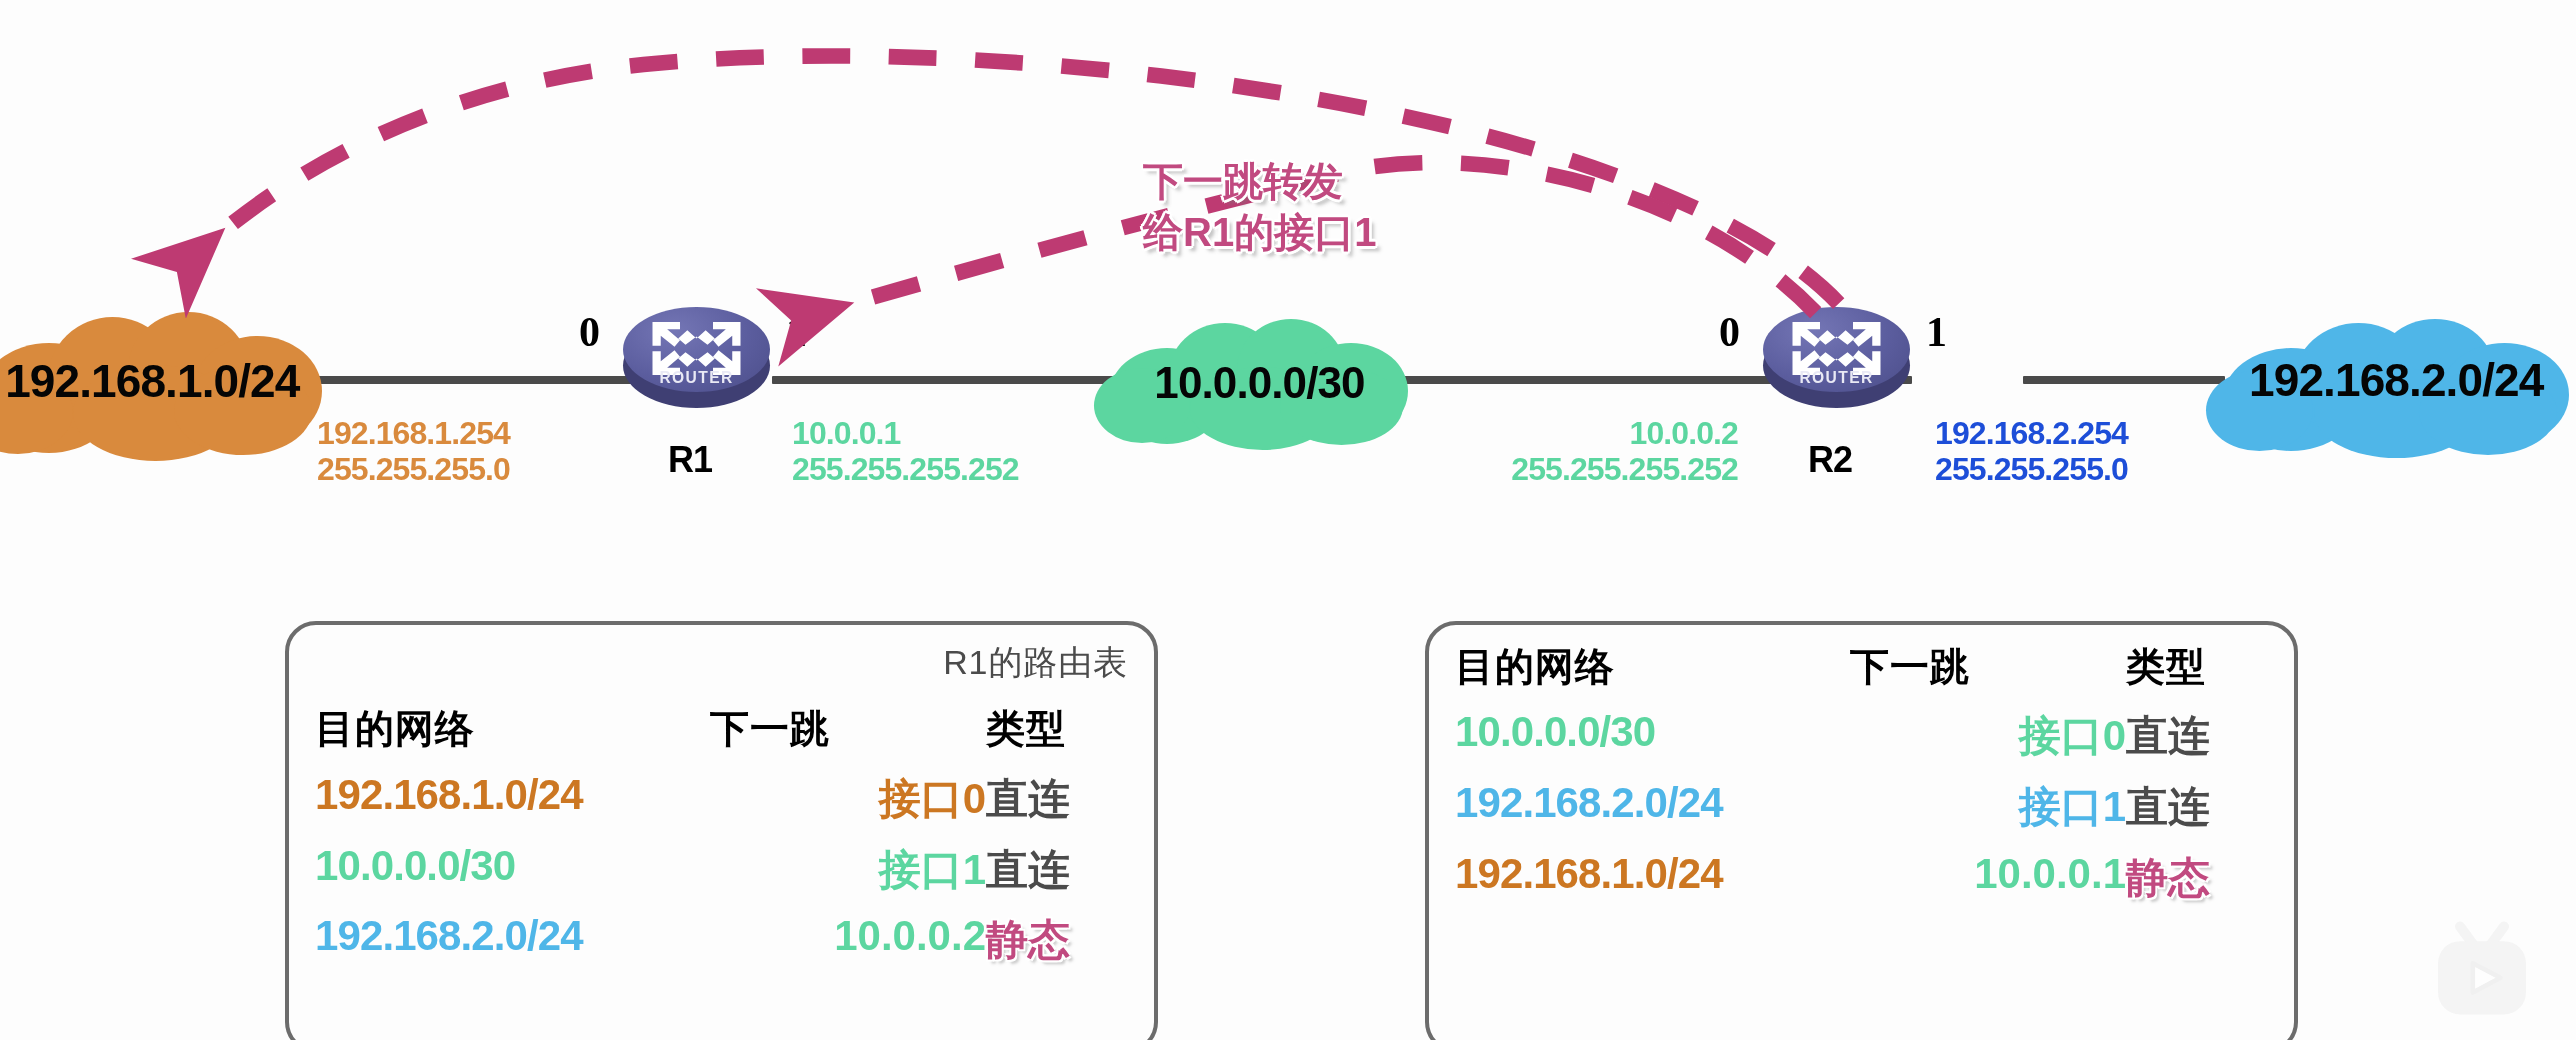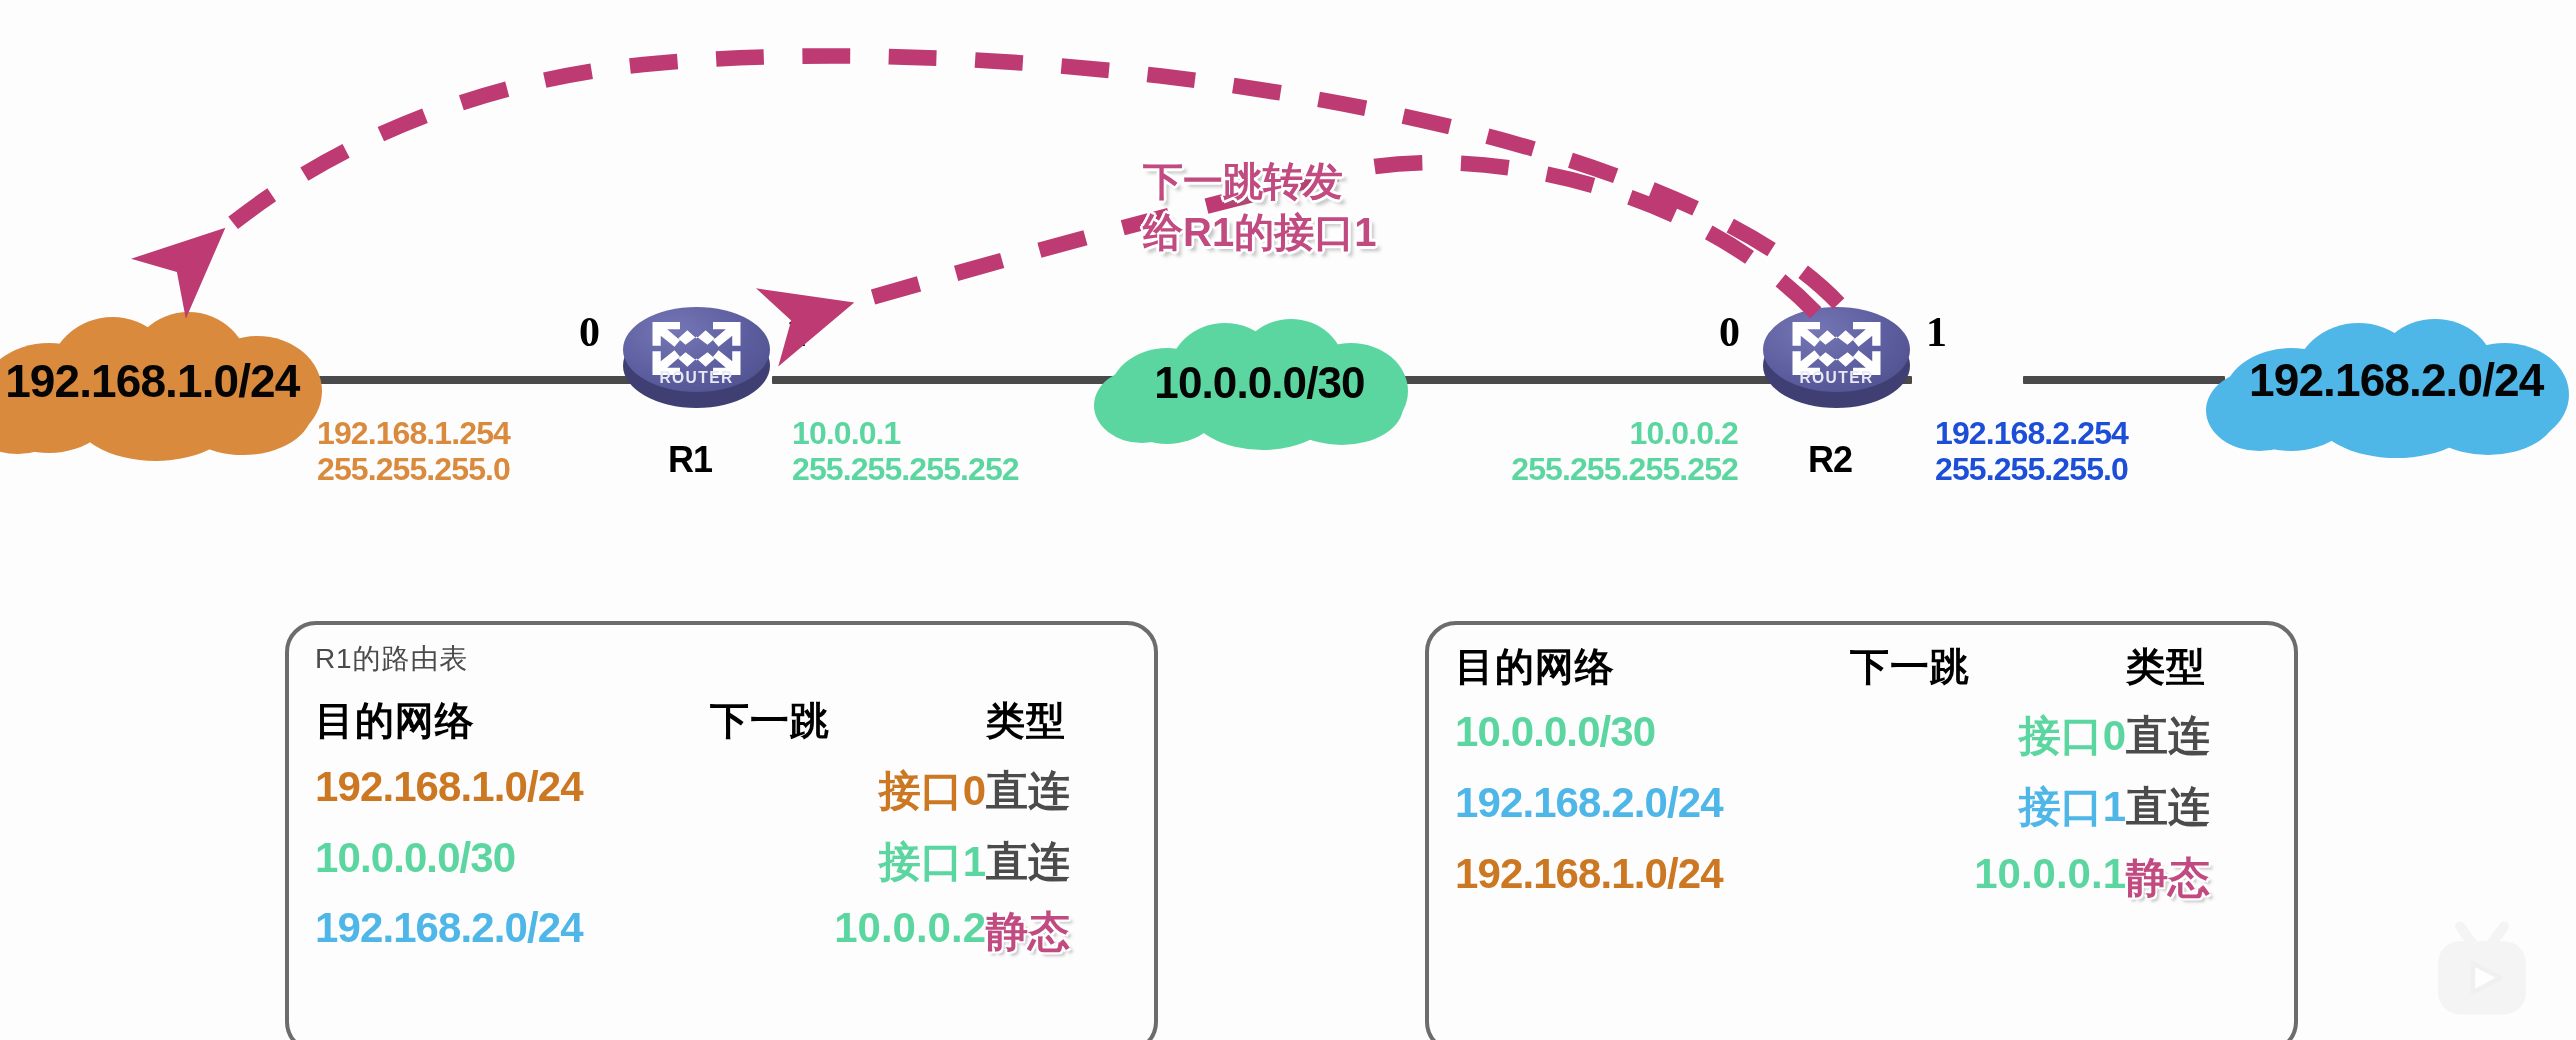--- a/index.html
+++ b/index.html
@@ -141,22 +141,22 @@
   
   .rtable {
     position: absolute;
     border: 4.6px solid #6c6c6c;
     border-radius: 31px;
     background: #fdfdfd;
     box-sizing: border-box;
     padding: 14.7px 26px 0 26px;
   }
   .rtable .rt-title {
-    text-align: left;
-    font-size: 28px;
+    text-align: right;
+    font-size: 34px;
     color: #4b4b4b;
     margin-bottom: 16.5px;
     letter-spacing: 0.9px;
   }
   .rt-grid {
     display: grid;
     grid-template-columns: 395px 276px 193px;
     row-gap: 14.7px;
   }
   .rt-grid .hdr {

